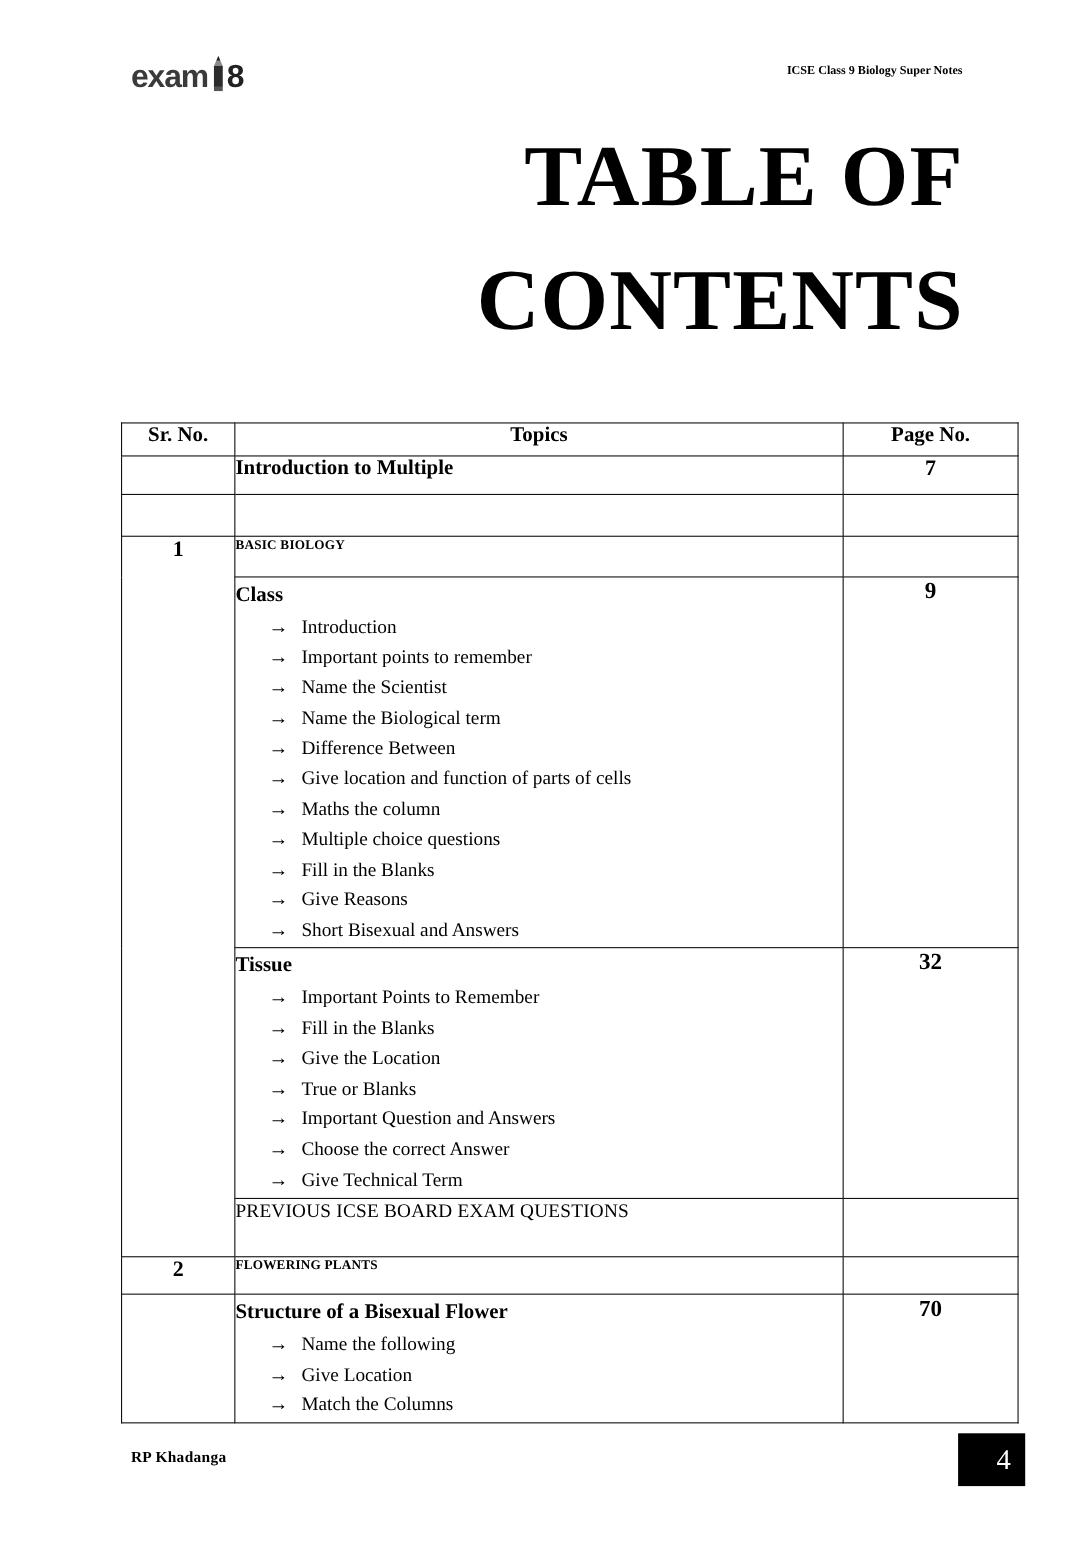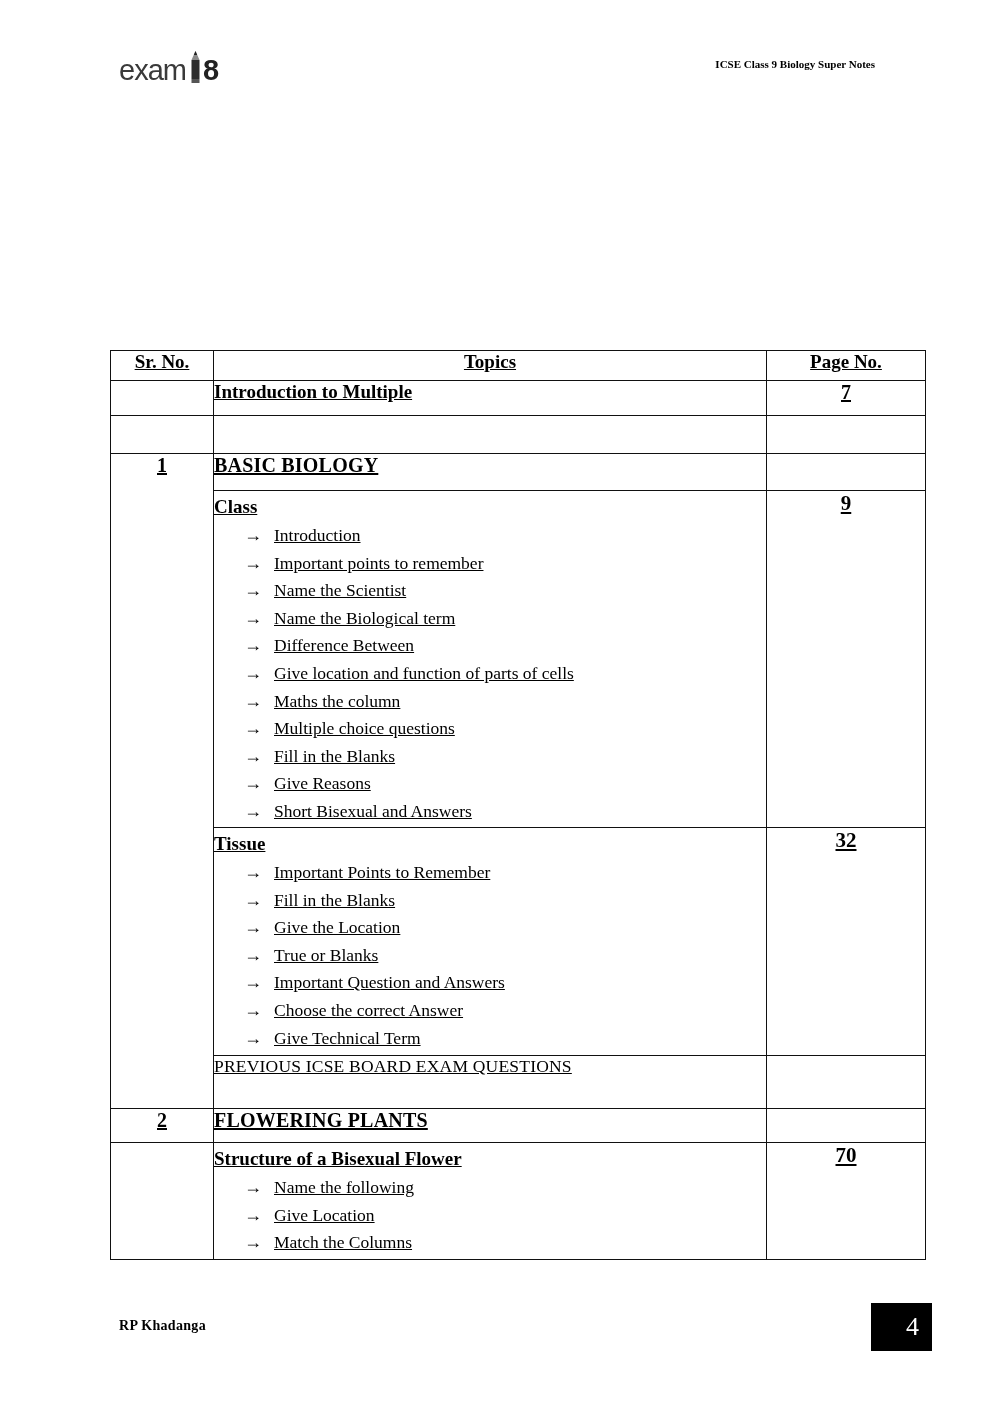--- a/index.html
+++ b/index.html
@@ -8,38 +8,38 @@
     width:992px;height:1403px;
     background:#ffffff;
     font-family:"Liberation Serif", serif;
     color:#000;
     overflow:hidden;
     margin:0 auto;
   }
   
   .logo{position:absolute;left:119px;top:52px;display:flex;align-items:center;
         font-family:"Liberation Sans", sans-serif;}
-  .logo .exam{font-size:29px;font-weight:400;color:#3a3a3a;letter-spacing:-1px;}
+  .logo .exam{font-size:29px;font-weight:700;color:#3a3a3a;letter-spacing:-1px;}
   .logo .pencil{display:inline-block;margin:0 2px 0 4px;position:relative;top:-1px;}
   .logo .eight{font-size:29px;font-weight:800;color:#222;}
   .book-title{position:absolute;right:117px;top:58px;
         font-size:11px;font-weight:700;}
   
   .big-title{position:absolute;right:116px;top:104px;
         text-align:right;font-weight:700;font-size:79px;line-height:113px;
         letter-spacing:1px;white-space:nowrap;}
   
-  table.toc{position:absolute;left:110px;top:350px;
-        border-collapse:collapse;table-layout:fixed;width:815px;text-decoration:underline;}
+  table.toc{position:absolute;left:110px;top:384px;
+        border-collapse:collapse;table-layout:fixed;width:815px;}
   table.toc td, table.toc th{border:1.6px solid #111;padding:0;vertical-align:top;overflow:hidden;}
   th.hcell{font-size:19px;font-weight:700;text-align:center;vertical-align:middle;}
   td.sr-cell{font-size:20px;font-weight:700;text-align:center;padding-top:4px;}
   td.sr-mid{vertical-align:middle;padding-top:0;}
   td.topic-bold{font-size:19px;font-weight:700;padding:4px 6px 0 12px;}
-  td.chapter-cell{font-size:20px;font-weight:700;padding:4px 6px 0 12px;letter-spacing:.2px;}
+  td.chapter-cell{font-size:12px;font-weight:700;padding:4px 6px 0 12px;letter-spacing:.2px;}
   td.page-cell{font-size:21px;font-weight:700;text-align:center;vertical-align:middle;}
   td.group-cell{padding:3px 6px 0 12px;}
   .group-title{font-size:19px;font-weight:700;line-height:31px;}
   .toc-item{font-size:17.5px;line-height:27.6px;padding-left:30px;white-space:nowrap;}
   .toc-item .arrow{display:inline-block;width:30px;font-size:18px;}
   td.previous-cell{font-size:17.5px;padding:5px 6px 0 12px;letter-spacing:.2px;margin-top:34px;}
   
   .footer-author{position:absolute;left:119px;top:1318px;font-size:14px;font-weight:700;letter-spacing:.3px;}
   .page-num-box{position:absolute;left:871px;top:1303px;width:61px;height:48px;
         background:#000;color:#fff;display:flex;align-items:center;justify-content:flex-end;
@@ -57,20 +57,24 @@
         <polygon points="5.5,0 9.5,9 1.5,9" fill="#8a8a8a"></polygon>
         <polygon points="5.5,0 7.2,4 3.8,4" fill="#222"></polygon>
         <rect x="1.5" y="9" width="8" height="19" fill="#2c2c2c"></rect>
         <rect x="1.5" y="28" width="8" height="4" fill="#555"></rect>
       </svg>
     </span>
     <span class="eight">8</span>
   </div>
   <div class="book-title">ICSE Class 9 Biology Super Notes</div>
 
+  <div class="big-title">
+    <div>TABLE OF</div>
+    <div>CONTENTS</div>
+  </div>
 
   <table class="toc">
     <colgroup>
         <col style="width:103px">
         <col style="width:553px">
         <col style="width:159px">
       </colgroup>
 
     <tbody>
         <tr style="height:30px">

